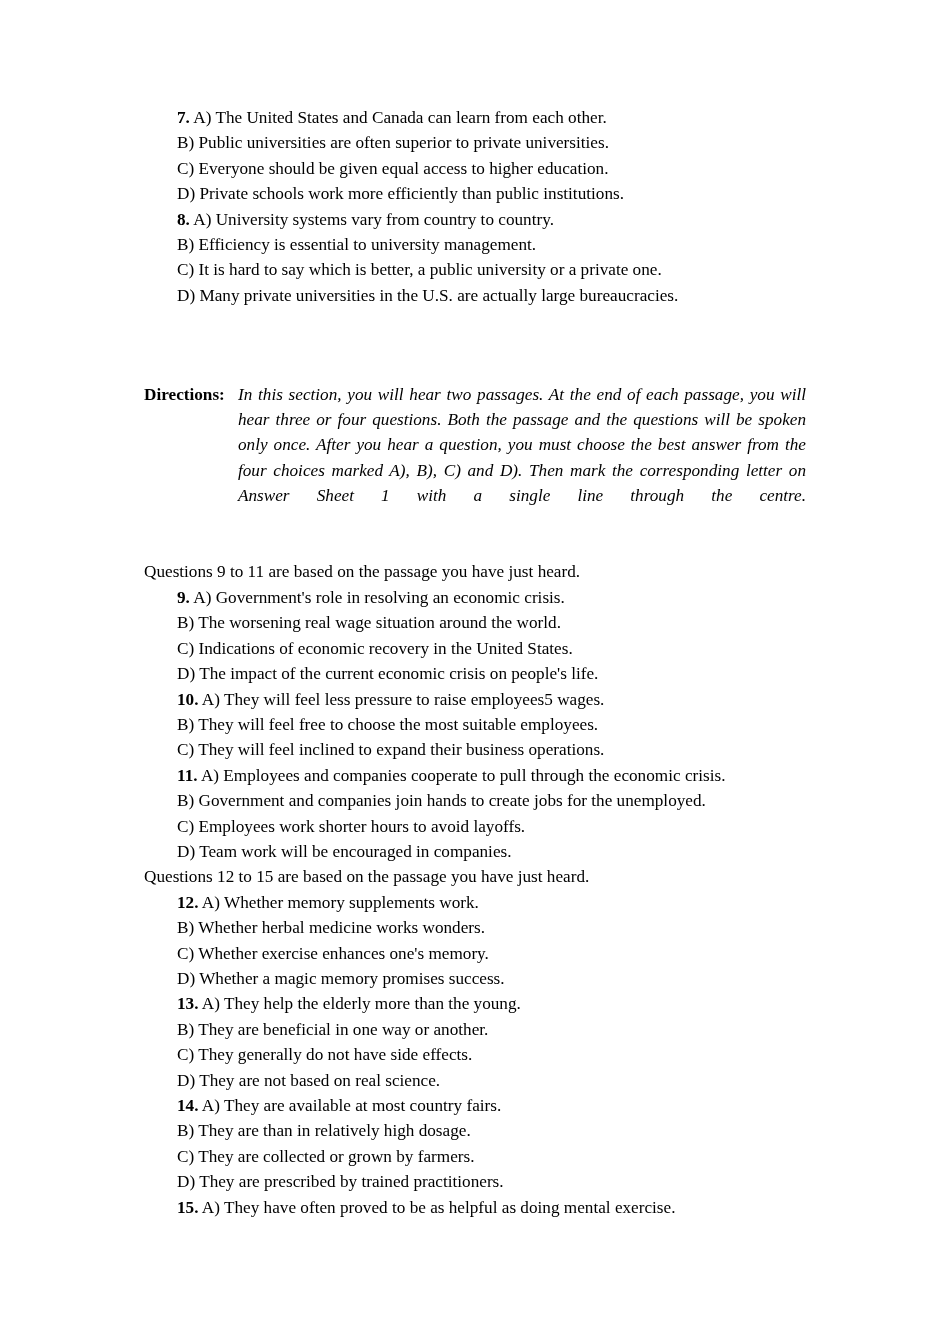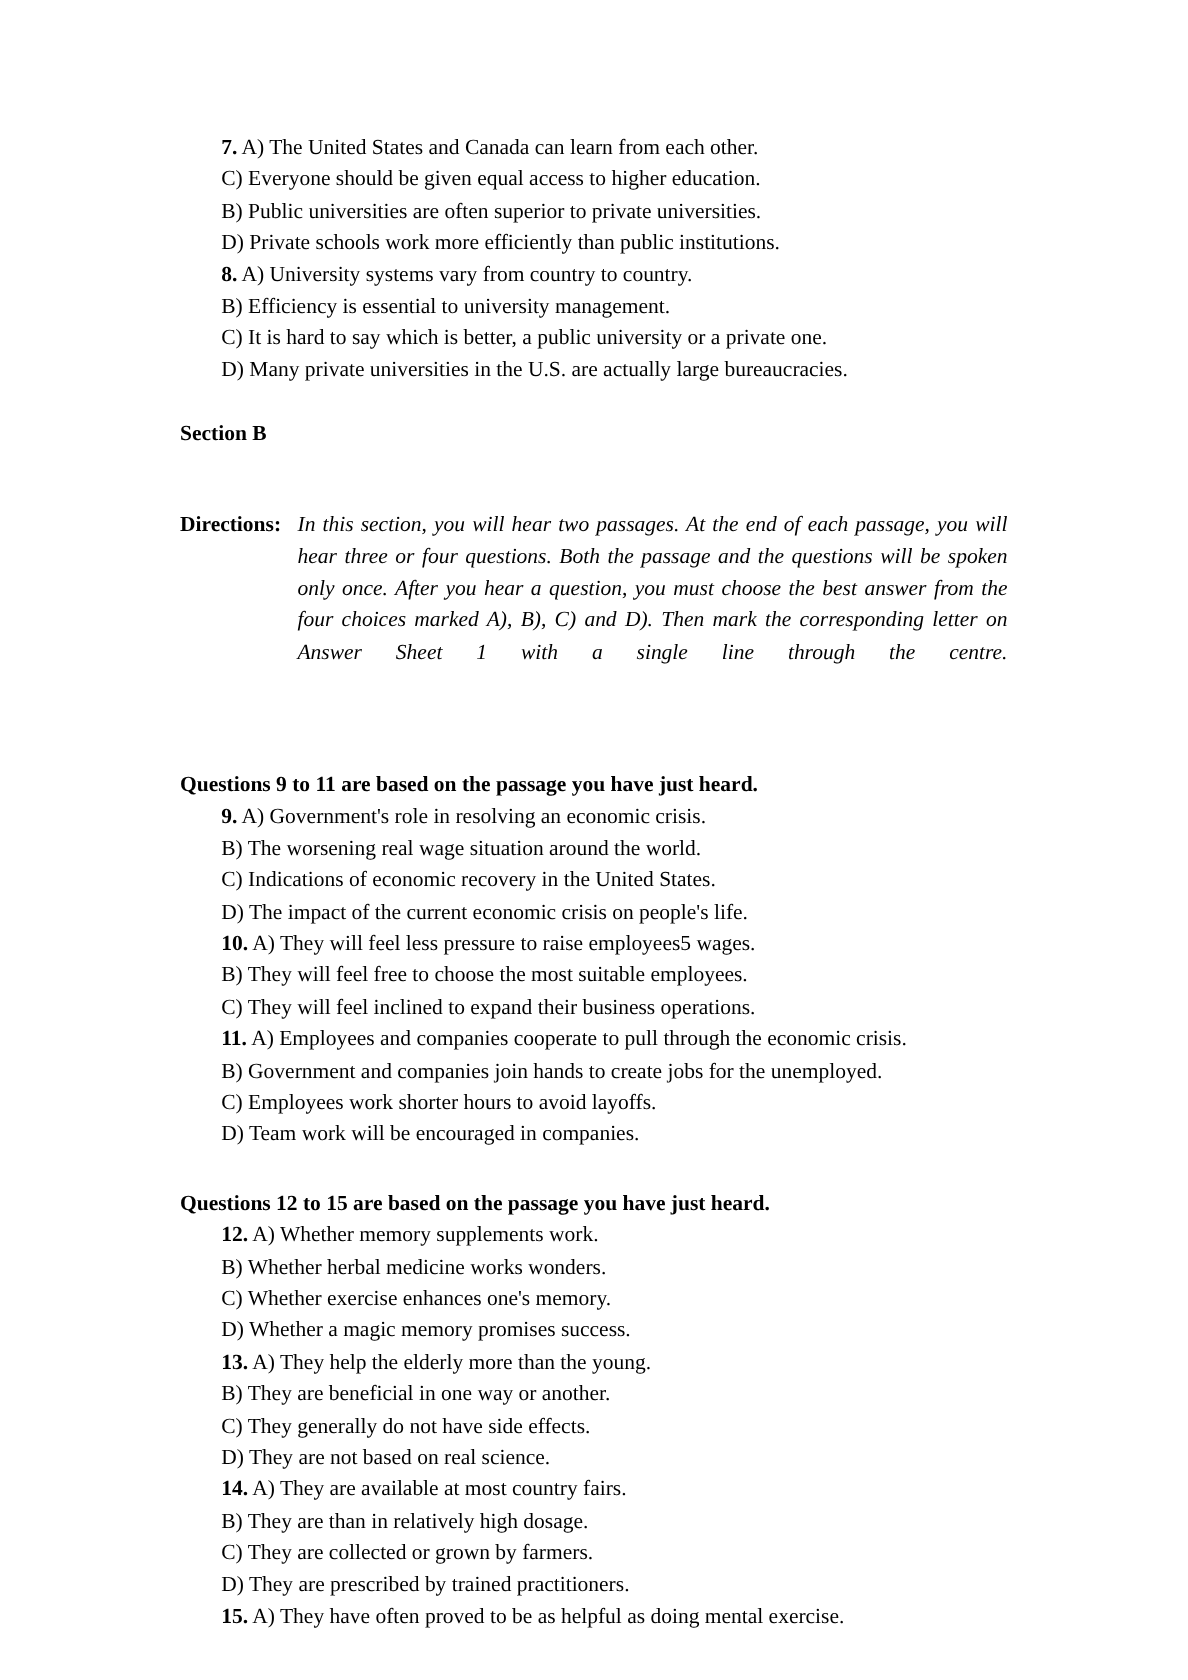--- a/index.html
+++ b/index.html
@@ -42,24 +42,23 @@
   .opt-line .letter {
     font-weight: normal;
   }
 
   
   .section-head {
     font-weight: bold;
     padding-left: 0;
   }
   .q-head {
-    font-weight: bold;
+    font-weight: normal;
     padding-left: 0;
     white-space: nowrap;
-    margin-top: 30px;
   }
 
   
   .directions {
     position: relative;
     padding-left: 94px;      
     text-align: justify;
     text-justify: inter-word;
     font-style: italic;
   }
@@ -86,32 +85,31 @@
   }
 </style>
 </head>
 <body>
 
 <div class="page">
   <div class="content">
 
     <div>
         <div class="opt-line"><span class="num">7.</span> <span class="letter">A)</span> <span class="text">The United States and Canada can learn from each other.</span></div>
+        <div class="opt-line"><span class="letter">B)</span> <span class="text">Public universities are often superior to private universities.</span></div>
         <div class="opt-line"><span class="letter">C)</span> <span class="text">Everyone should be given equal access to higher education.</span></div>
-        <div class="opt-line"><span class="letter">B)</span> <span class="text">Public universities are often superior to private universities.</span></div>
         <div class="opt-line"><span class="letter">D)</span> <span class="text">Private schools work more efficiently than public institutions.</span></div>
         <div class="opt-line"><span class="num">8.</span> <span class="letter">A)</span> <span class="text">University systems vary from country to country.</span></div>
         <div class="opt-line"><span class="letter">B)</span> <span class="text">Efficiency is essential to university management.</span></div>
         <div class="opt-line"><span class="letter">C)</span> <span class="text">It is hard to say which is better, a public university or a private one.</span></div>
         <div class="opt-line"><span class="letter">D)</span> <span class="text">Many private universities in the U.S. are actually large bureaucracies.</span></div>
       </div>
 
     <div class="gap-line"></div>
 
-    <div class="section-head">Section B</div>
 
     <div class="directions">
       <span class="dir-label">Directions:</span>
       <span class="dir-body">In this section, you will hear two passages. At the end of each passage, you will hear three or four questions. Both the passage and the questions will be spoken only once. After you hear a question, you must choose the best answer from the four choices marked A), B), C) and D). Then mark the corresponding letter on Answer Sheet 1 with a single line through the centre.</span>
     </div>
 
     <div class="gap-line"></div>
 
     <div class="q-head">Questions 9 to 11 are based on the passage you have just heard.</div>
     <div>

